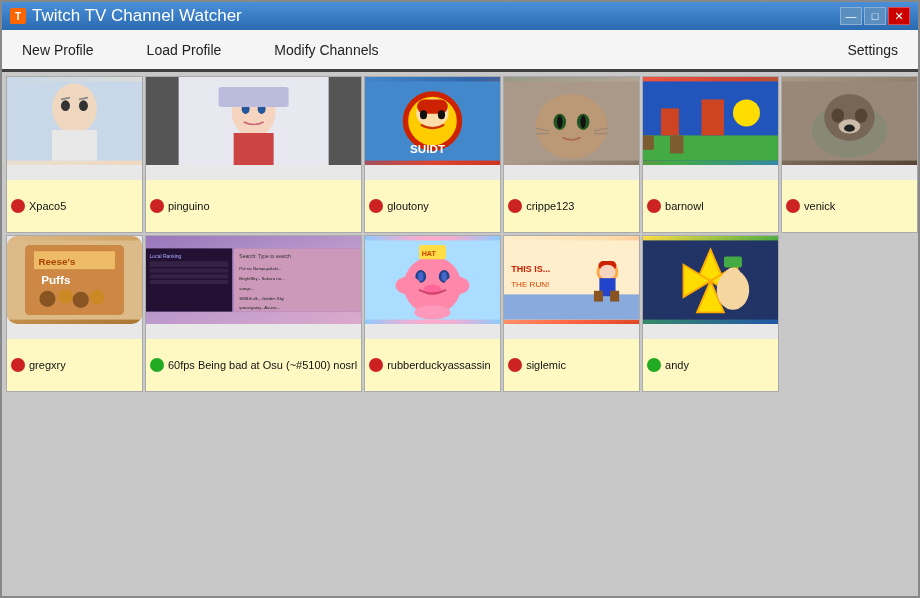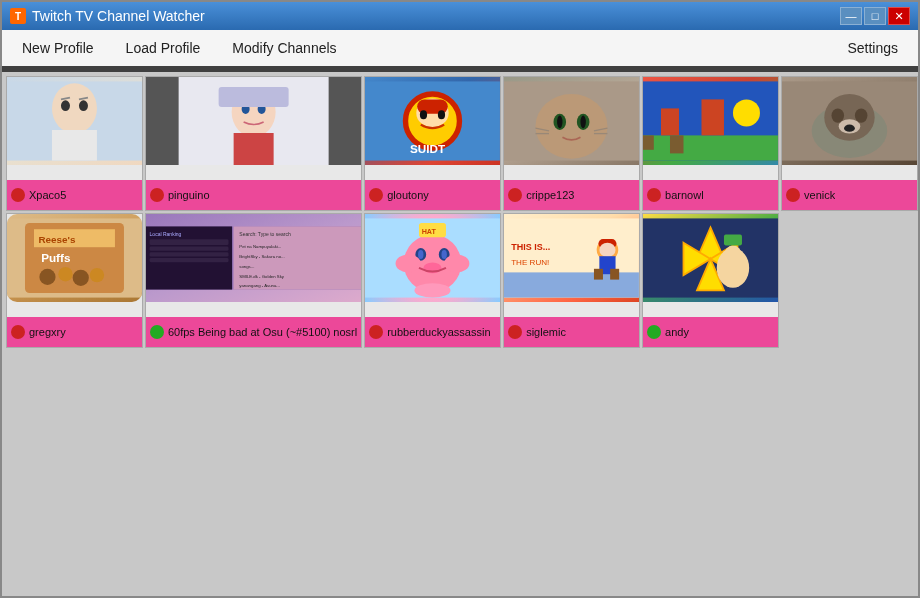--- a/index.html
+++ b/index.html
@@ -30,21 +30,21 @@
       border-radius: 2px;
       display: inline-flex;
       align-items: center;
       justify-content: center;
       font-size: 10px;
       font-weight: bold;
       color: white;
     }
     #title-bar .title-text {
       flex: 1;
-      font-size: 14px;
+      font-size: 17px;
     }
     #title-bar .win-controls {
       display: flex;
       gap: 2px;
     }
     .win-btn {
       width: 22px;
       height: 18px;
       display: flex;
       align-items: center;
@@ -58,21 +58,22 @@
     .win-btn.min { background: #5a8fc0; }
     .win-btn.max { background: #5a8fc0; }
 
     
     #menu-bar {
       background: #f5f5f5;
       height: 42px;
       display: flex;
       align-items: center;
       padding: 0 4px;
-      border-bottom: 6px solid #404040;
+      border-bottom: 3px solid #404040;
+      gap: 21px;
     }
     .menu-btn {
       padding: 6px 16px;
       font-size: 14px;
       cursor: pointer;
       border: none;
       background: transparent;
       color: #222;
     }
     .settings-btn {
@@ -115,23 +116,23 @@
       width: 100%;
       height: 88px;
       overflow: hidden;
       position: relative;
       background: #555;
     }
 
     .channel-label {
       display: flex;
       align-items: center;
-      padding: 8px 4px;
+      padding: 19px 4px;
       font-size: 11px;
-      background: #ec4899;
+      background: #fef9c3;
       min-height: 20px;
     }
     .status-dot {
       width: 14px;
       height: 14px;
       border-radius: 50%;
       margin-right: 4px;
       flex-shrink: 0;
       display: inline-block;
     }

